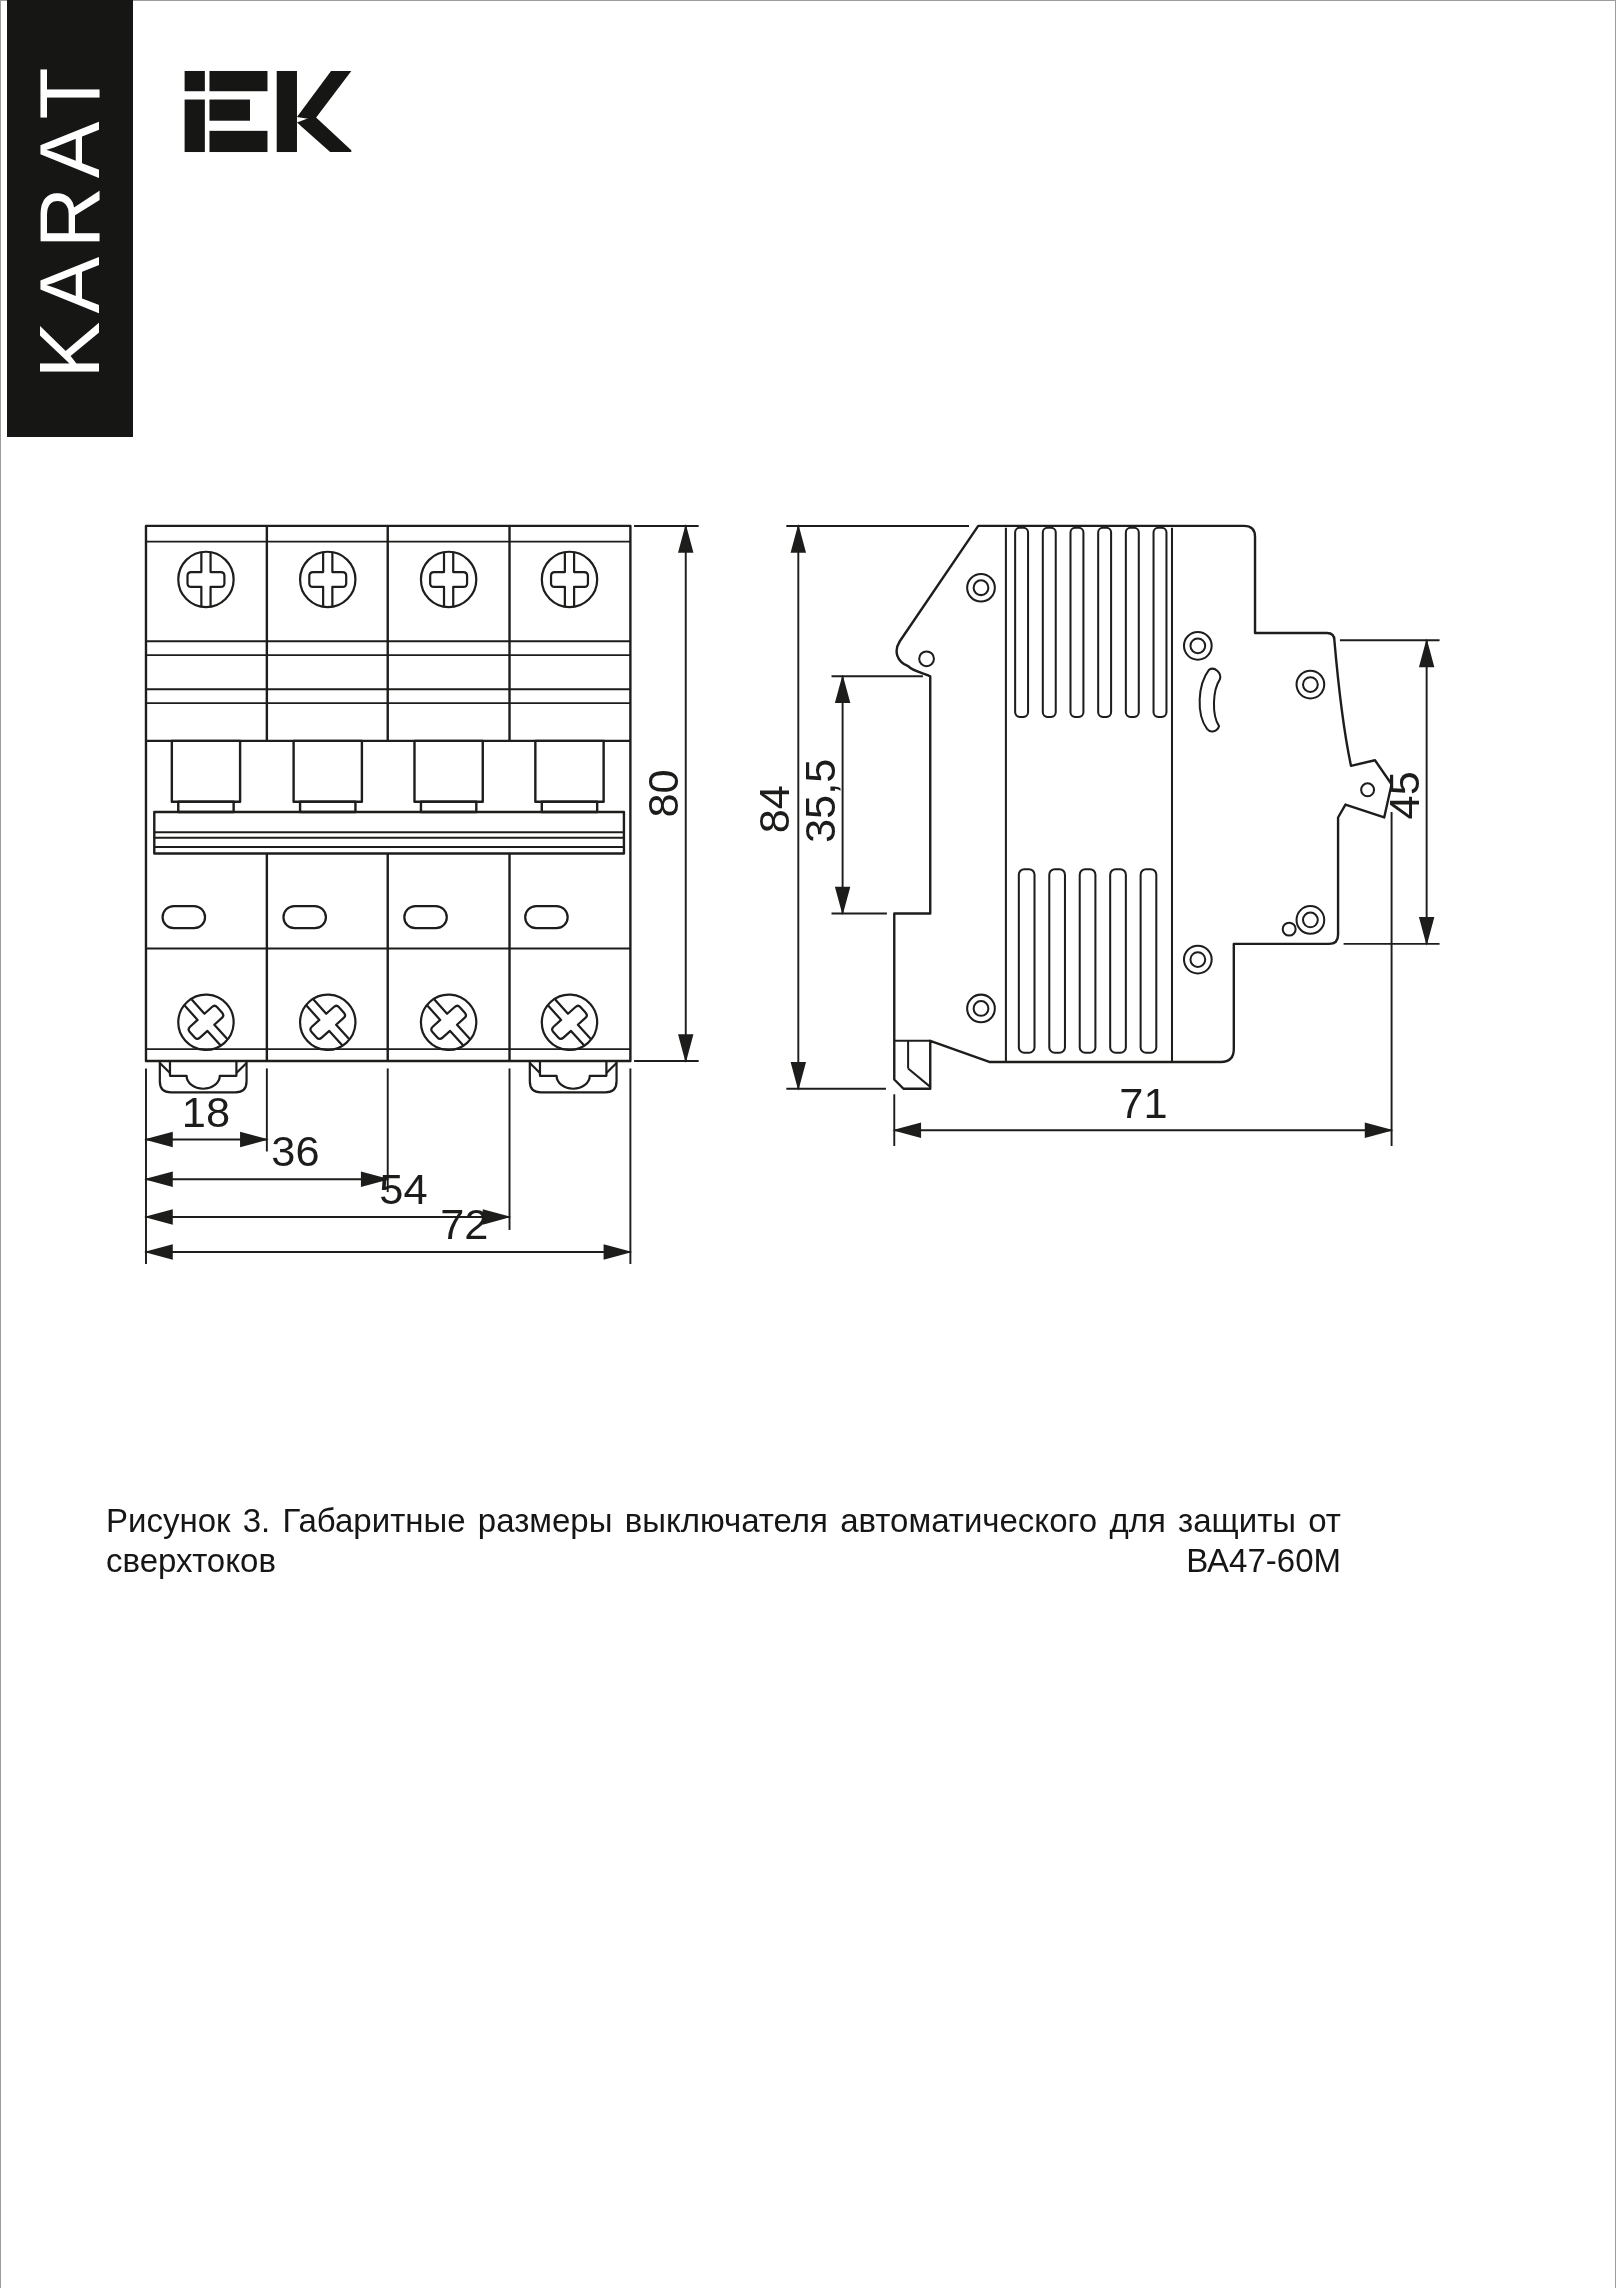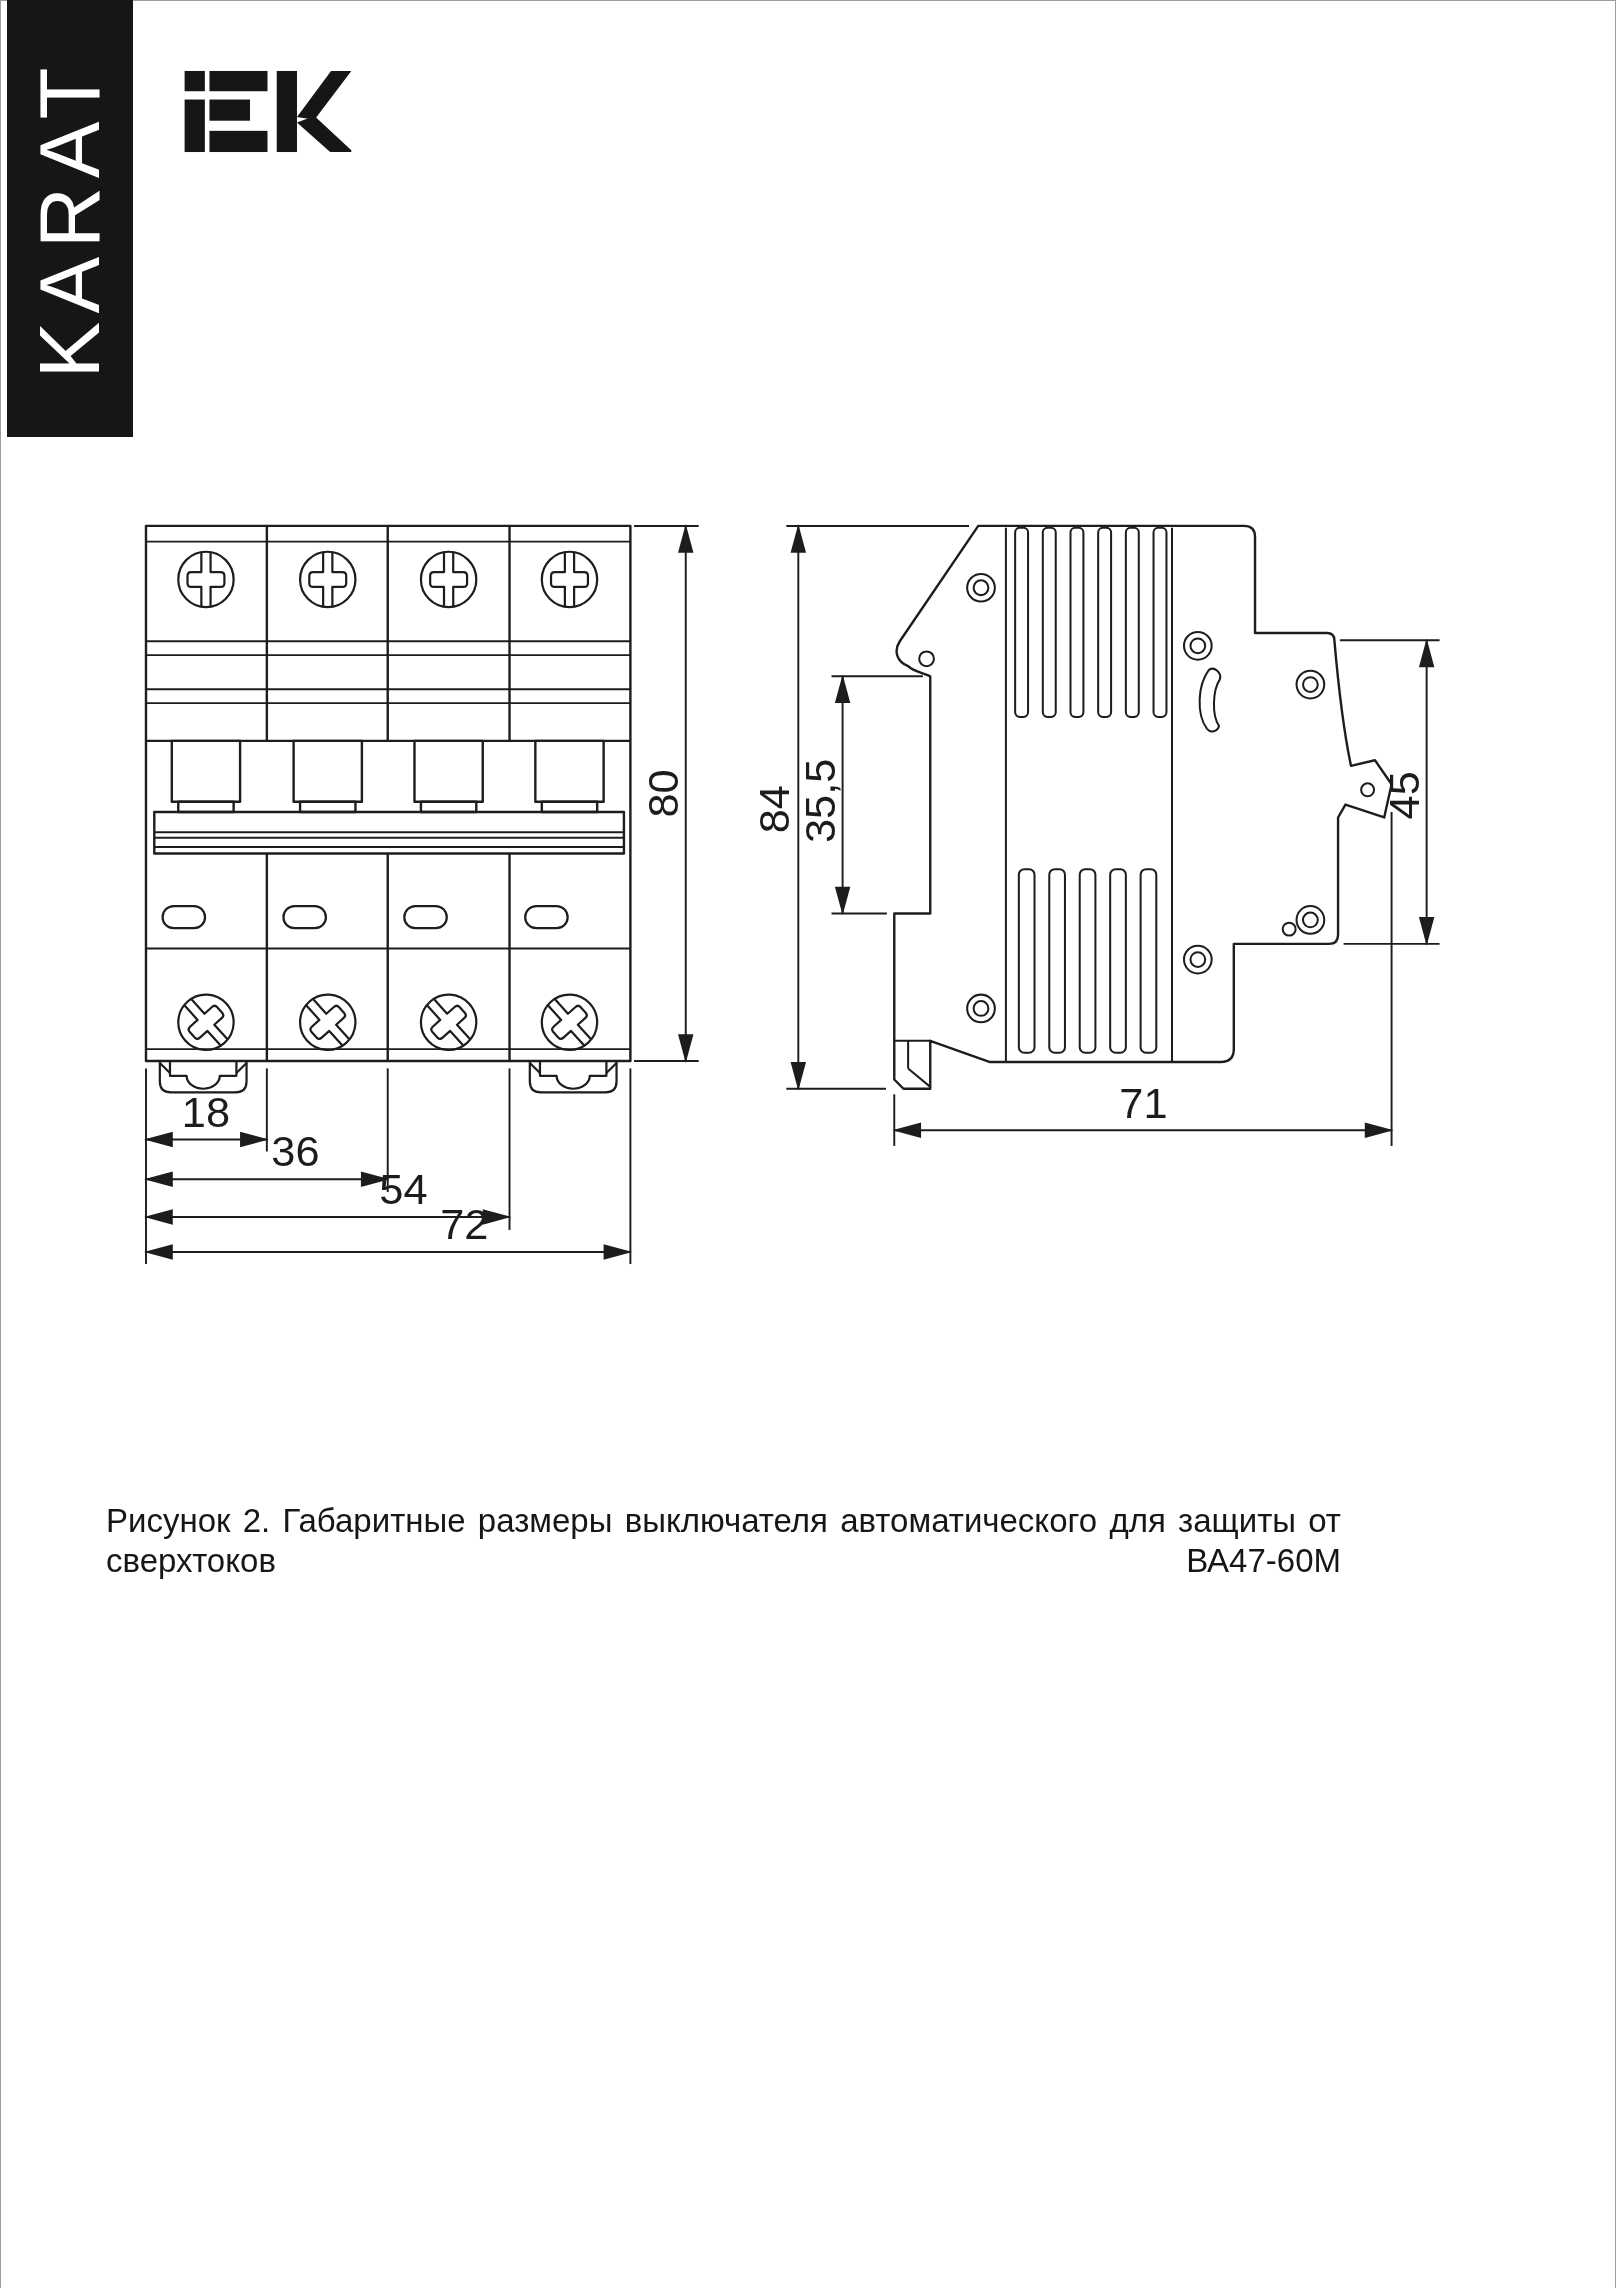--- a/index.html
+++ b/index.html
@@ -288,14 +288,14 @@
     <polygon points="1506,1225 1480,1218 1480,1232" fill="#1d1d1b"></polygon>
   </g>
   <g stroke="none">
     <text class="dim" transform="translate(855 877) rotate(-90)" text-anchor="middle">84</text>
     <text class="dim" transform="translate(905 868) rotate(-90)" text-anchor="middle">35,5</text>
     <text class="dim" transform="translate(1538 862) rotate(-90)" text-anchor="middle">45</text>
     <text class="dim" x="1239" y="1212" text-anchor="middle">71</text>
   </g>
 </svg>
 
-<div class="caption">Рисунок 2. Габаритные размеры выключателя автоматического для защиты от сверхтоков ВА47-60М</div>
+<div class="caption">Рисунок 3. Габаритные размеры выключателя автоматического для защиты от сверхтоков ВА47-60М</div>
 
 
 </body></html>

